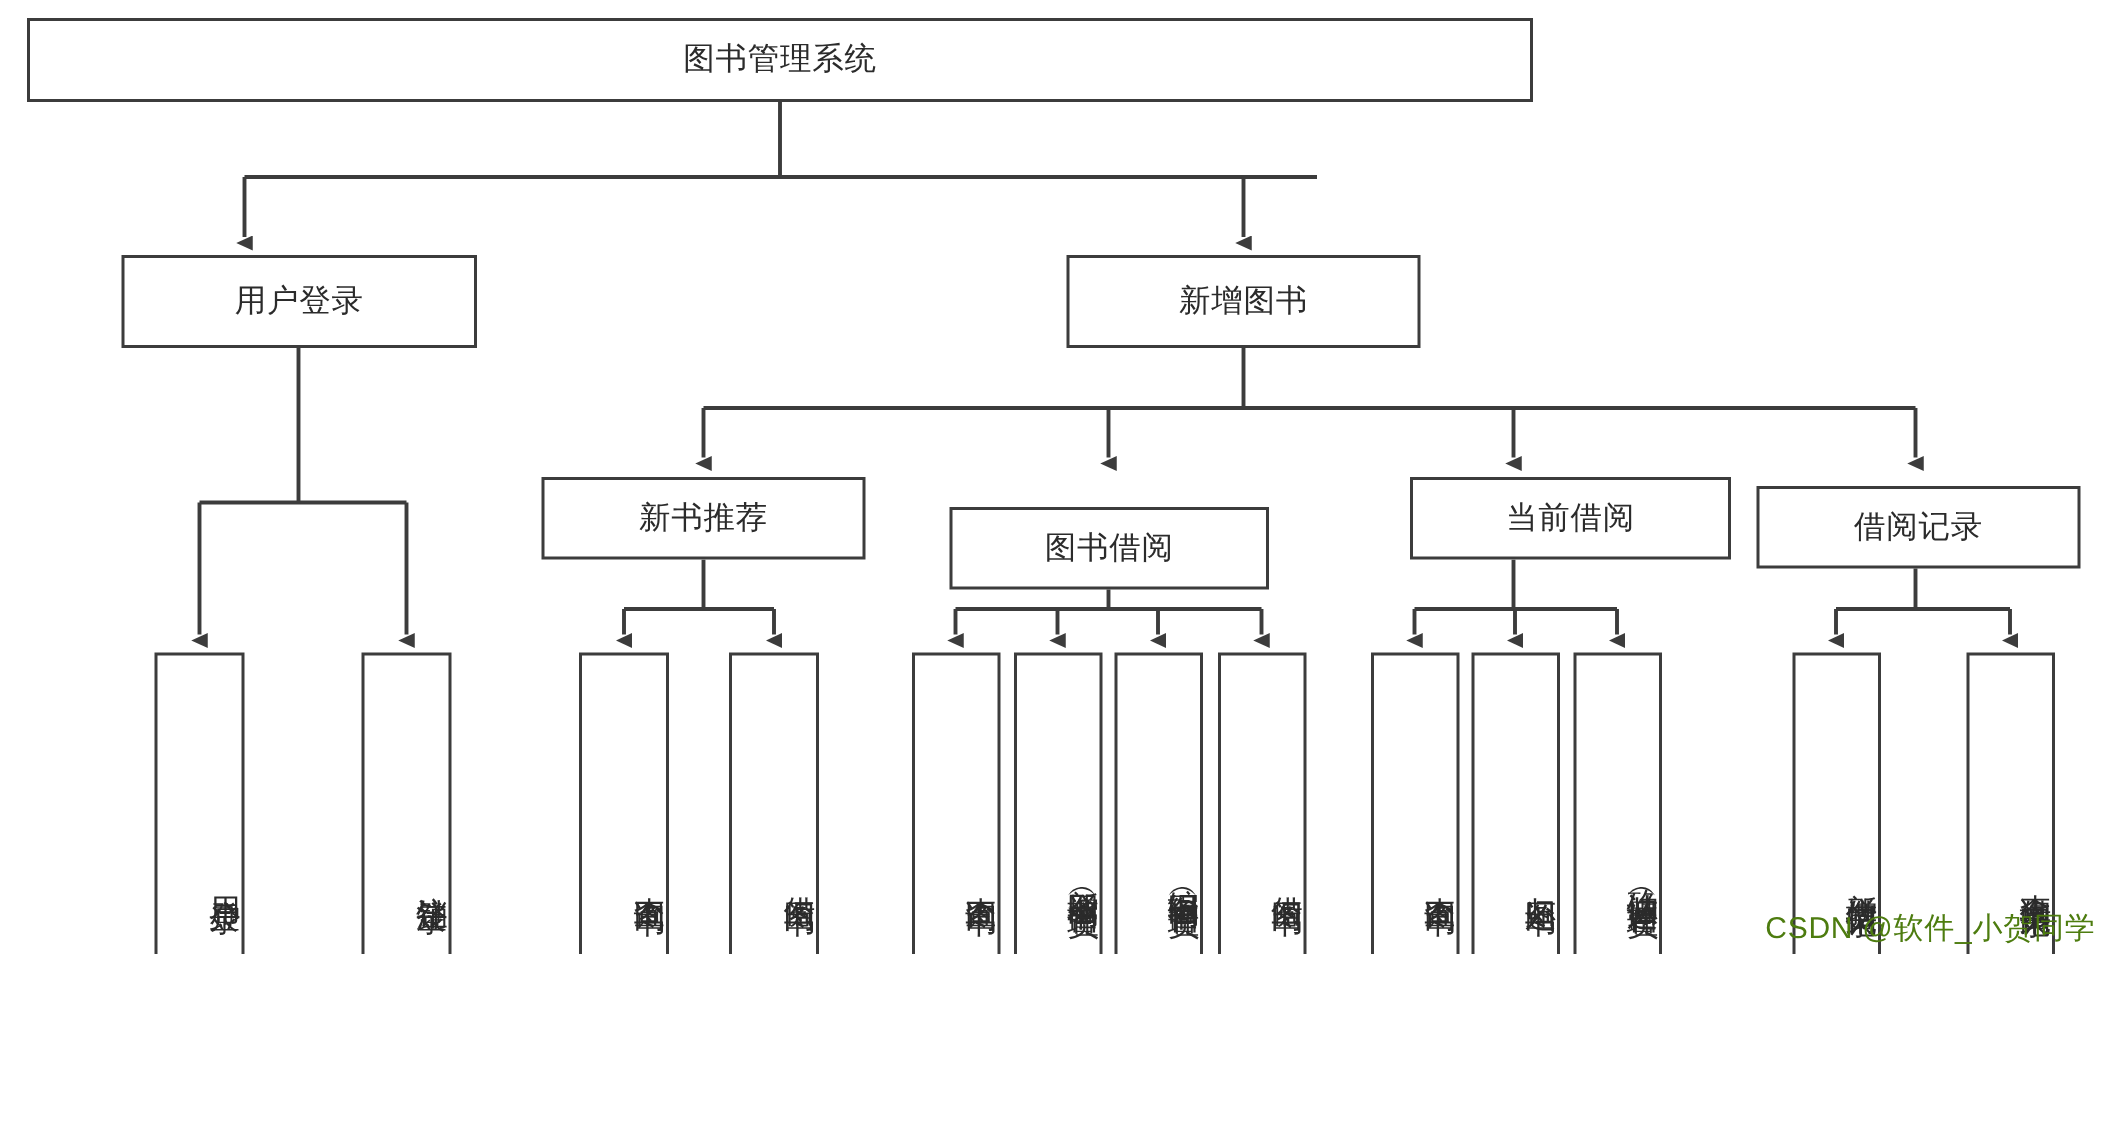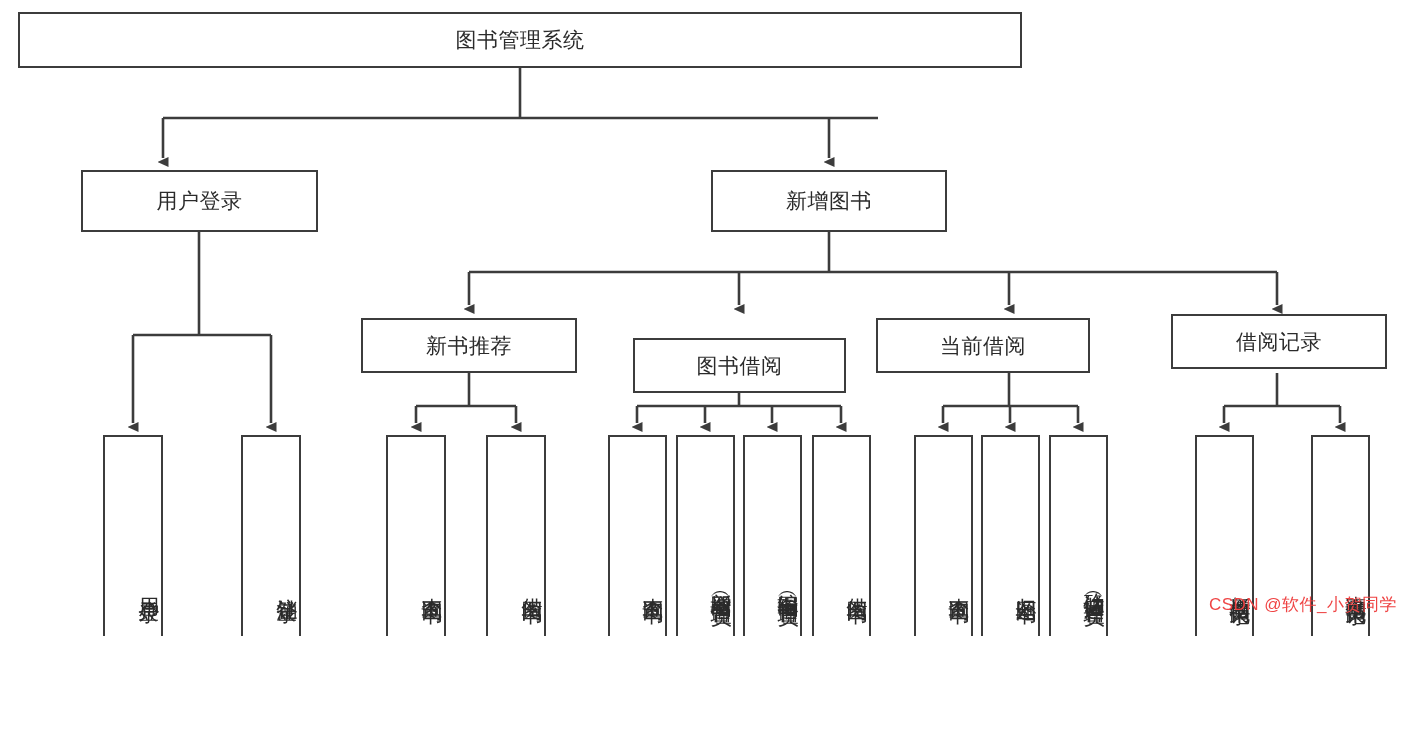--- a/index.html
+++ b/index.html
@@ -51,23 +51,23 @@
     justify-content: center;
   }
   .node.vert .vlabel {
     writing-mode: vertical-rl;
     text-orientation: upright;
     white-space: nowrap;
   }
   .watermark {
     position: absolute;
     right: 8px;
-    bottom: 20px;
-    font-size: 17px;
-    color: #ef4444;
+    bottom: 4px;
+    font-size: 20px;
+    color: #4d7c0f;
     white-space: nowrap;
     letter-spacing: 0.5px;
   }
 </style>
 </head>
 <body>
 
 <div id="canvas">
 
   <svg class="edges" viewBox="0 0 1405 747" xmlns="http://www.w3.org/2000/svg">
@@ -130,24 +130,24 @@
   <div class="node horiz" style="left:711px; top:170px; width:236px; height:62px;">
     <span>新增图书</span>
   </div>
 
   <div class="node horiz" style="left:361px; top:318px; width:216px; height:55px;">
     <span>新书推荐</span>
   </div>
   <div class="node horiz" style="left:633px; top:318px; width:213px; height:55px;margin-top:20px;">
     <span>图书借阅</span>
   </div>
-  <div class="node horiz" style="left:876px; top:318px; width:214px; height:55px;text-align:center;">
+  <div class="node horiz" style="left:940px; top:318px; width:214px; height:55px;text-align:center;">
     <span>当前借阅</span>
   </div>
-  <div class="node horiz" style="left:1171px; top:314px; width:216px; height:55px;">
+  <div class="node horiz" style="left:1171px; top:324px; width:216px; height:55px;">
     <span>借阅记录</span>
   </div>
 
   <div class="node vert" style="left:103px; top:435px; width:60px; height:300px;">
     <span class="vlabel">用户登录</span>
   </div>
   <div class="node vert" style="left:241px; top:435px; width:60px; height:300px;">
     <span class="vlabel">注销登录</span>
   </div>
 

